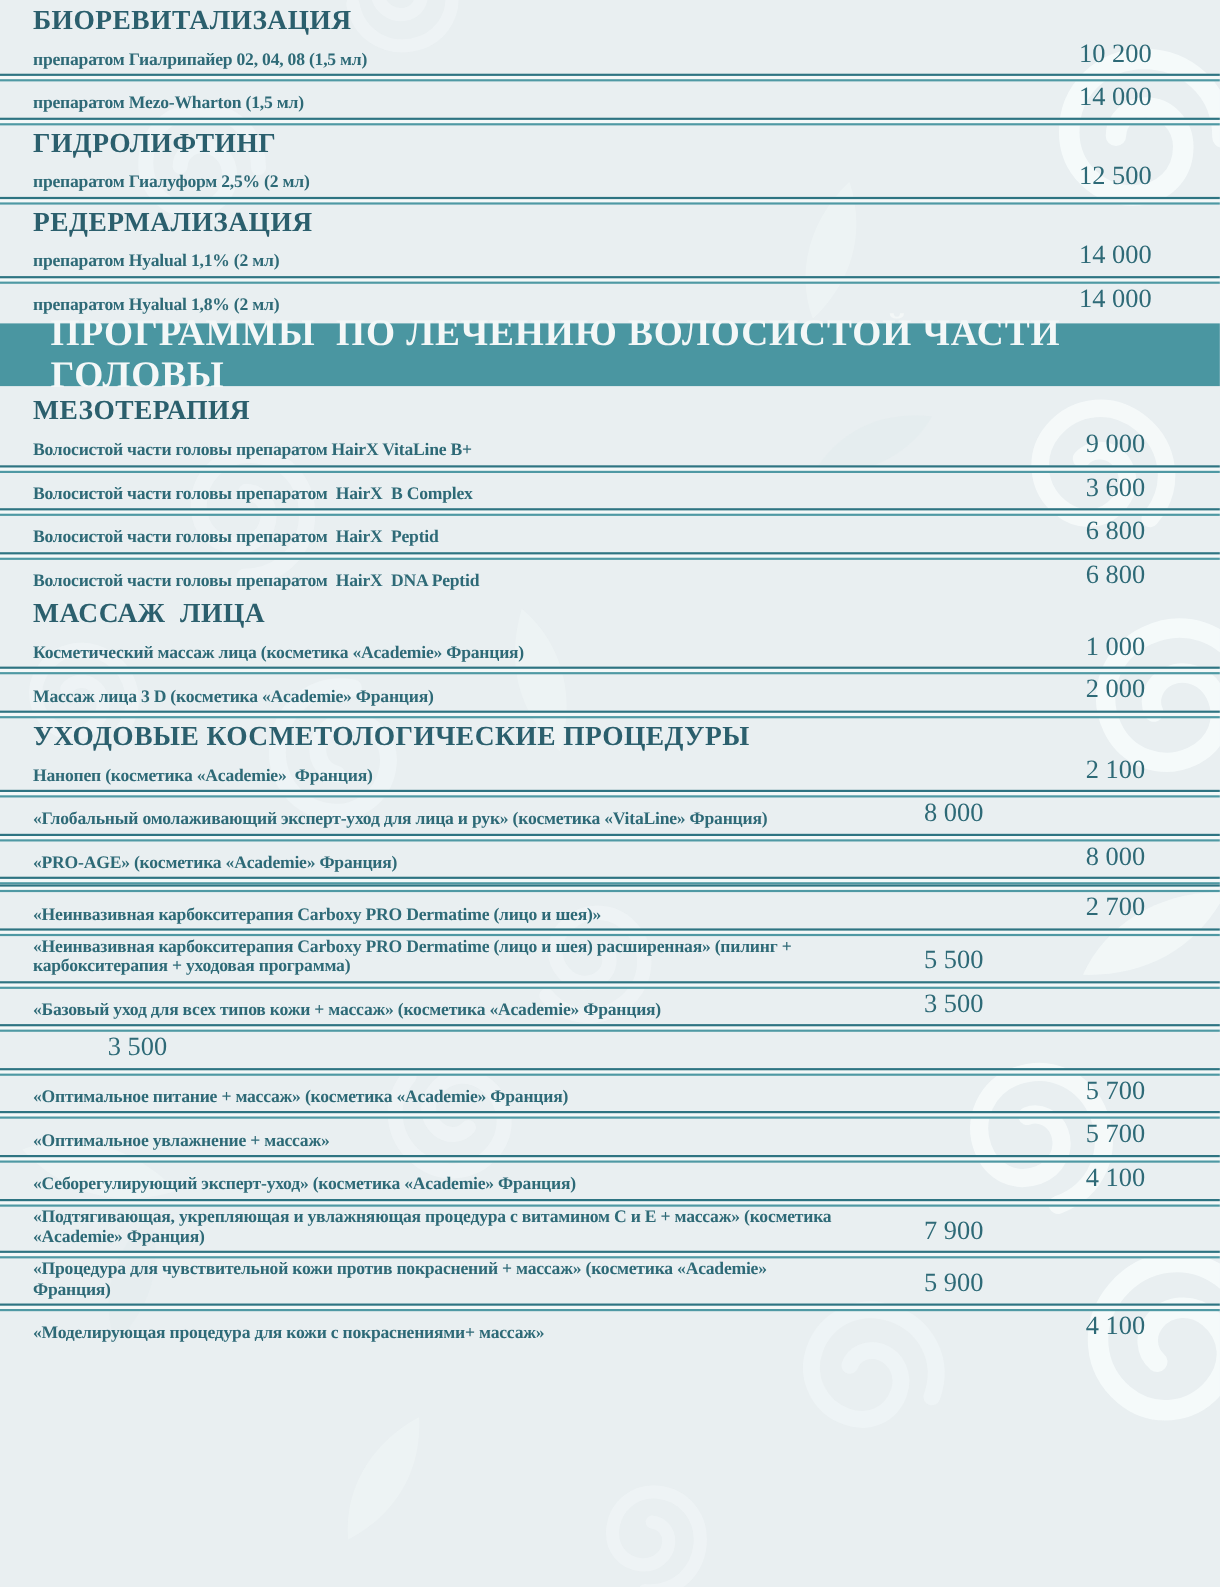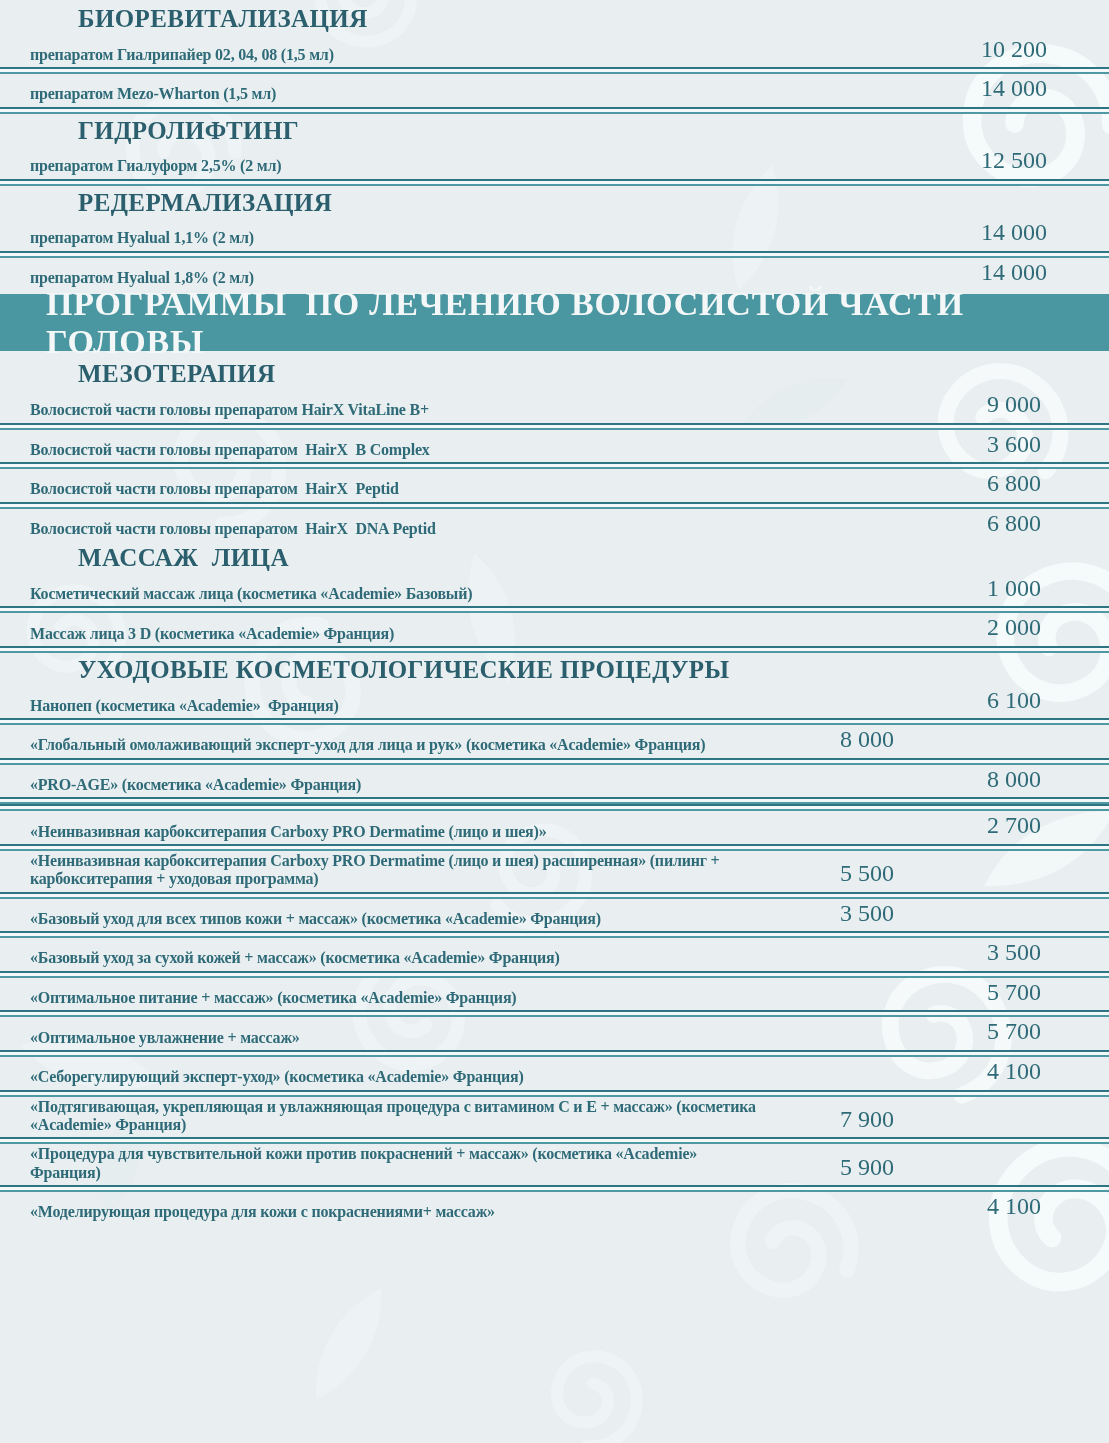--- a/index.html
+++ b/index.html
@@ -23,21 +23,20 @@
     padding-top: 2px;
   }
   .cat-header {
     font-size: 25px;
     line-height: 1.1;
     font-weight: bold;
     color: #2b5f6d;
     letter-spacing: 0.4px;
     padding: 3px 20px 2px 30px;
     white-space: pre-wrap;
-    margin-left: 48px;
   }
   .row {
     display: flex;
     align-items: flex-end;
     padding: 1px 0 3px 30px;
   }
   .row .name {
     flex: 1 1 auto;
     font-size: 16px;
     line-height: 1.15;
@@ -159,37 +158,37 @@
   </div>
   <div class="sep"></div>
   <div class="row">
     <div class="name">Волосистой части головы препаратом  HairX  DNA Peptid</div>
     <div class="price">6 800</div>
   </div>
 
 
   <div class="cat-header">МАССАЖ  ЛИЦА</div>
   <div class="row">
-    <div class="name">Косметический массаж лица (косметика «Academie» Базовый)</div>
+    <div class="name">Косметический массаж лица (косметика «Academie» Франция)</div>
     <div class="price">1 000</div>
   </div>
   <div class="sep"></div>
   <div class="row">
     <div class="name">Массаж лица 3 D (косметика «Academie» Франция)</div>
     <div class="price">2 000</div>
   </div>
   <div class="sep"></div>
   <div class="cat-header">УХОДОВЫЕ КОСМЕТОЛОГИЧЕСКИЕ ПРОЦЕДУРЫ</div>
   <div class="row">
     <div class="name">Нанопеп (косметика «Academie»  Франция)</div>
-    <div class="price">6 100</div>
-  </div>
-  <div class="sep"></div>
-  <div class="row wrap2">
-    <div class="name">«Глобальный омолаживающий эксперт-уход для лица и рук» (косметика «Academie» Франция)</div>
+    <div class="price">2 100</div>
+  </div>
+  <div class="sep"></div>
+  <div class="row wrap2">
+    <div class="name">«Глобальный омолаживающий эксперт-уход для лица и рук» (косметика «VitaLine» Франция)</div>
     <div class="price">8 000</div>
   </div>
   <div class="sep"></div>
   <div class="row">
     <div class="name">«PRO-AGE» (косметика «Academie» Франция)</div>
     <div class="price">8 000</div>
   </div>
   <div class="sep"></div>
   <div class="sep"></div>
   <div class="row">
@@ -201,21 +200,20 @@
     <div class="name">«Неинвазивная карбокситерапия Carboxy PRO Dermatime (лицо и шея) расширенная» (пилинг + карбокситерапия + уходовая программа)</div>
     <div class="price">5 500</div>
   </div>
   <div class="sep"></div>
   <div class="row wrap2">
     <div class="name">«Базовый уход для всех типов кожи + массаж» (косметика «Academie» Франция)</div>
     <div class="price">3 500</div>
   </div>
   <div class="sep"></div>
   <div class="row">
-    <div class="name">«Базовый уход за сухой кожей + массаж» (косметика «Academie» Франция)</div>
     <div class="price">3 500</div>
   </div>
   <div class="sep"></div>
   <div class="row">
     <div class="name">«Оптимальное питание + массаж» (косметика «Academie» Франция)</div>
     <div class="price">5 700</div>
   </div>
   <div class="sep"></div>
   <div class="row">
     <div class="name">«Оптимальное увлажнение + массаж»</div>

